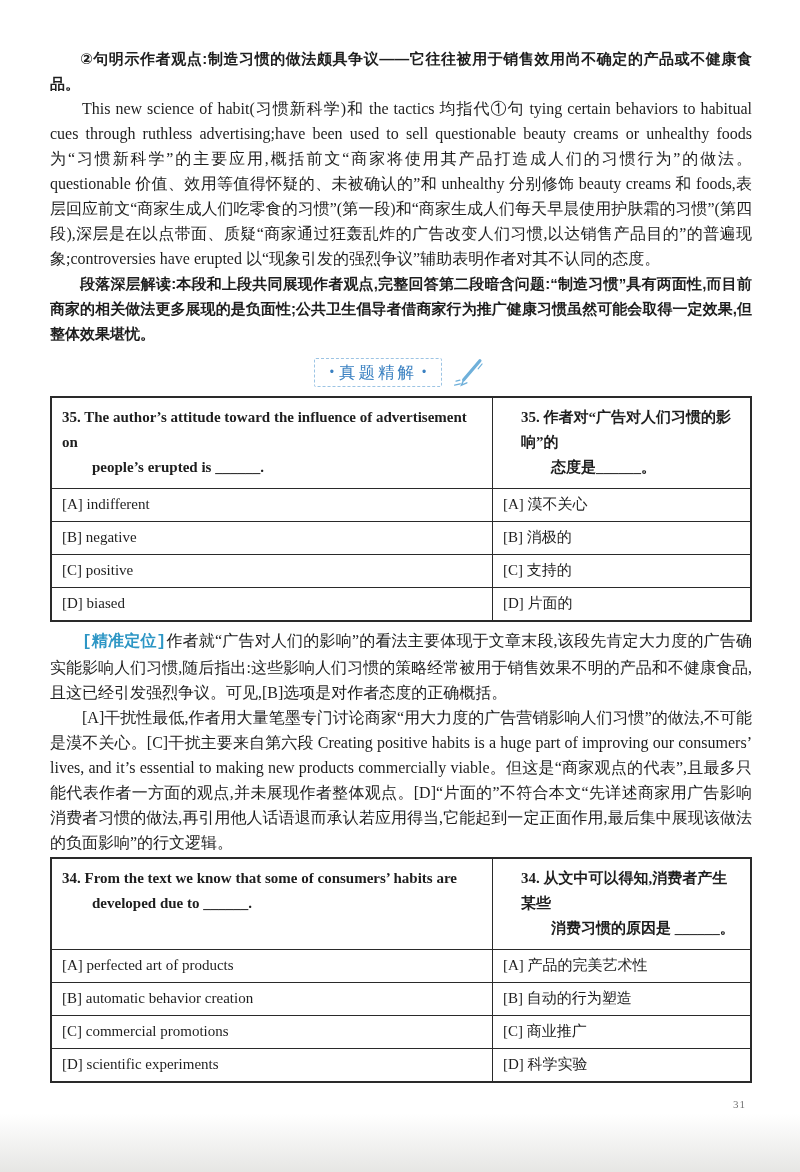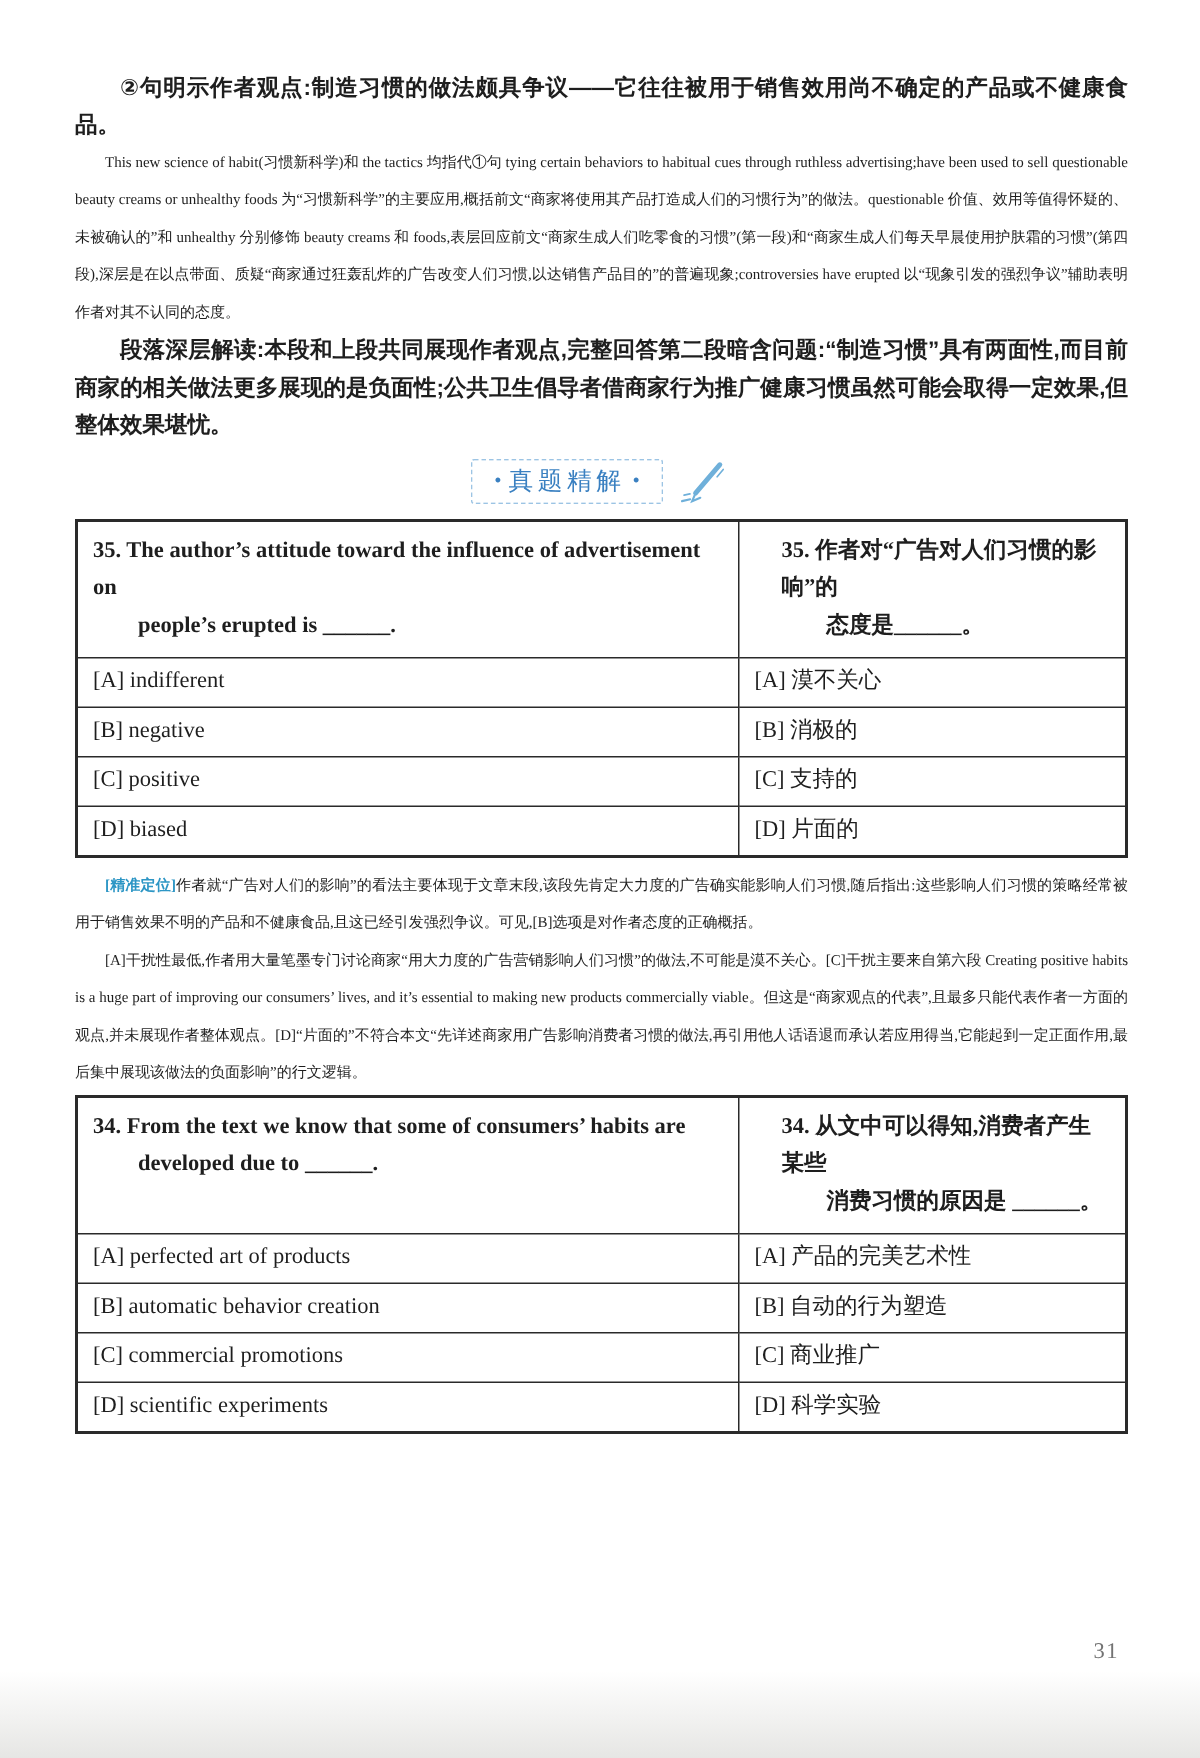--- a/index.html
+++ b/index.html
@@ -3,29 +3,29 @@
 <meta charset="utf-8">
 <style>
   html,body{margin:0;padding:0;}
   body{
     width:800px;height:1172px;background:#ffffff;overflow:hidden;position:relative;
     font-family:"Liberation Serif","DejaVu Serif",serif;
     color:var(--text,#1e1e1e);
   }
   .page{padding:46px 48px 0 50px;}
   .para{
-    margin:0;text-indent:2em;font-size:10px;line-height:25px;text-align:justify;
+    margin:0;text-indent:2em;font-size:16px;line-height:25px;text-align:justify;
   }
   .bold-sans{
     font-family:"Liberation Sans","DejaVu Sans",sans-serif;
     font-weight:bold;font-size:15px;line-height:25px;
   }
   .blue-label{
     color:var(--label-blue,#2d96c5);
-    font-family:Liberation Serif, serif;
+    font-family:Liberation Mono, monospace;
     font-weight:bold;
   }
   .badge-row{
     text-align:center;margin:7px 0 7px;height:36px;line-height:36px;
   }
   .badge{
     display:inline-block;vertical-align:middle;
     border:1px dashed #9cc4e4;border-radius:2px;
     padding:2px 10px 3px;line-height:22px;
     color:var(--badge-blue,#3a80c1);
@@ -48,21 +48,21 @@
   tr.head td{padding:7px 10px 8px;}
   tr.head .line{line-height:25px;}
   tr.head .cont{margin-left:30px;}
   tr.head td.cell-en{font-weight:bold;}
   tr.head td.cell-zh{
     font-family:Liberation Serif, serif;font-weight:bold;padding-left:28px;
   }
   tr.opt td{height:23px;padding:5px 10px 4px;}
   .pageno{
     position:absolute;right:54px;bottom:62px;
-    font-size:15px;color:#737373;letter-spacing:1px;
+    font-size:11px;color:#737373;letter-spacing:1px;
   }
   .scan-shadow{
     position:absolute;left:0;right:0;bottom:0;height:58px;
     background:linear-gradient(to bottom,rgba(255,255,255,0),#e6e6e4);
     pointer-events:none;
   }
 </style>
 </head>
 <body style="--badge-blue: #3a80c1; --label-blue: #2d96c5; --pen-blue: #6fb0da; --text: #1e1e1e; --border: #2a2a2a;">
 

